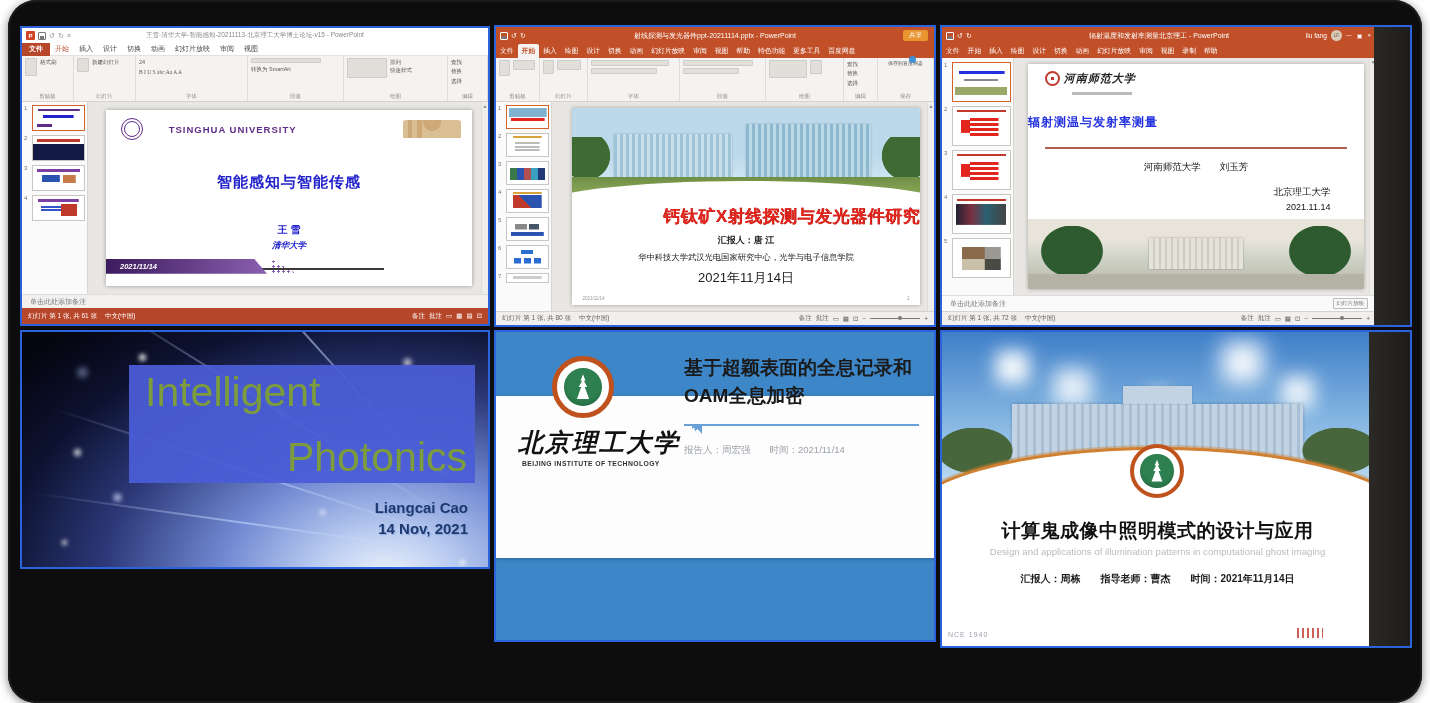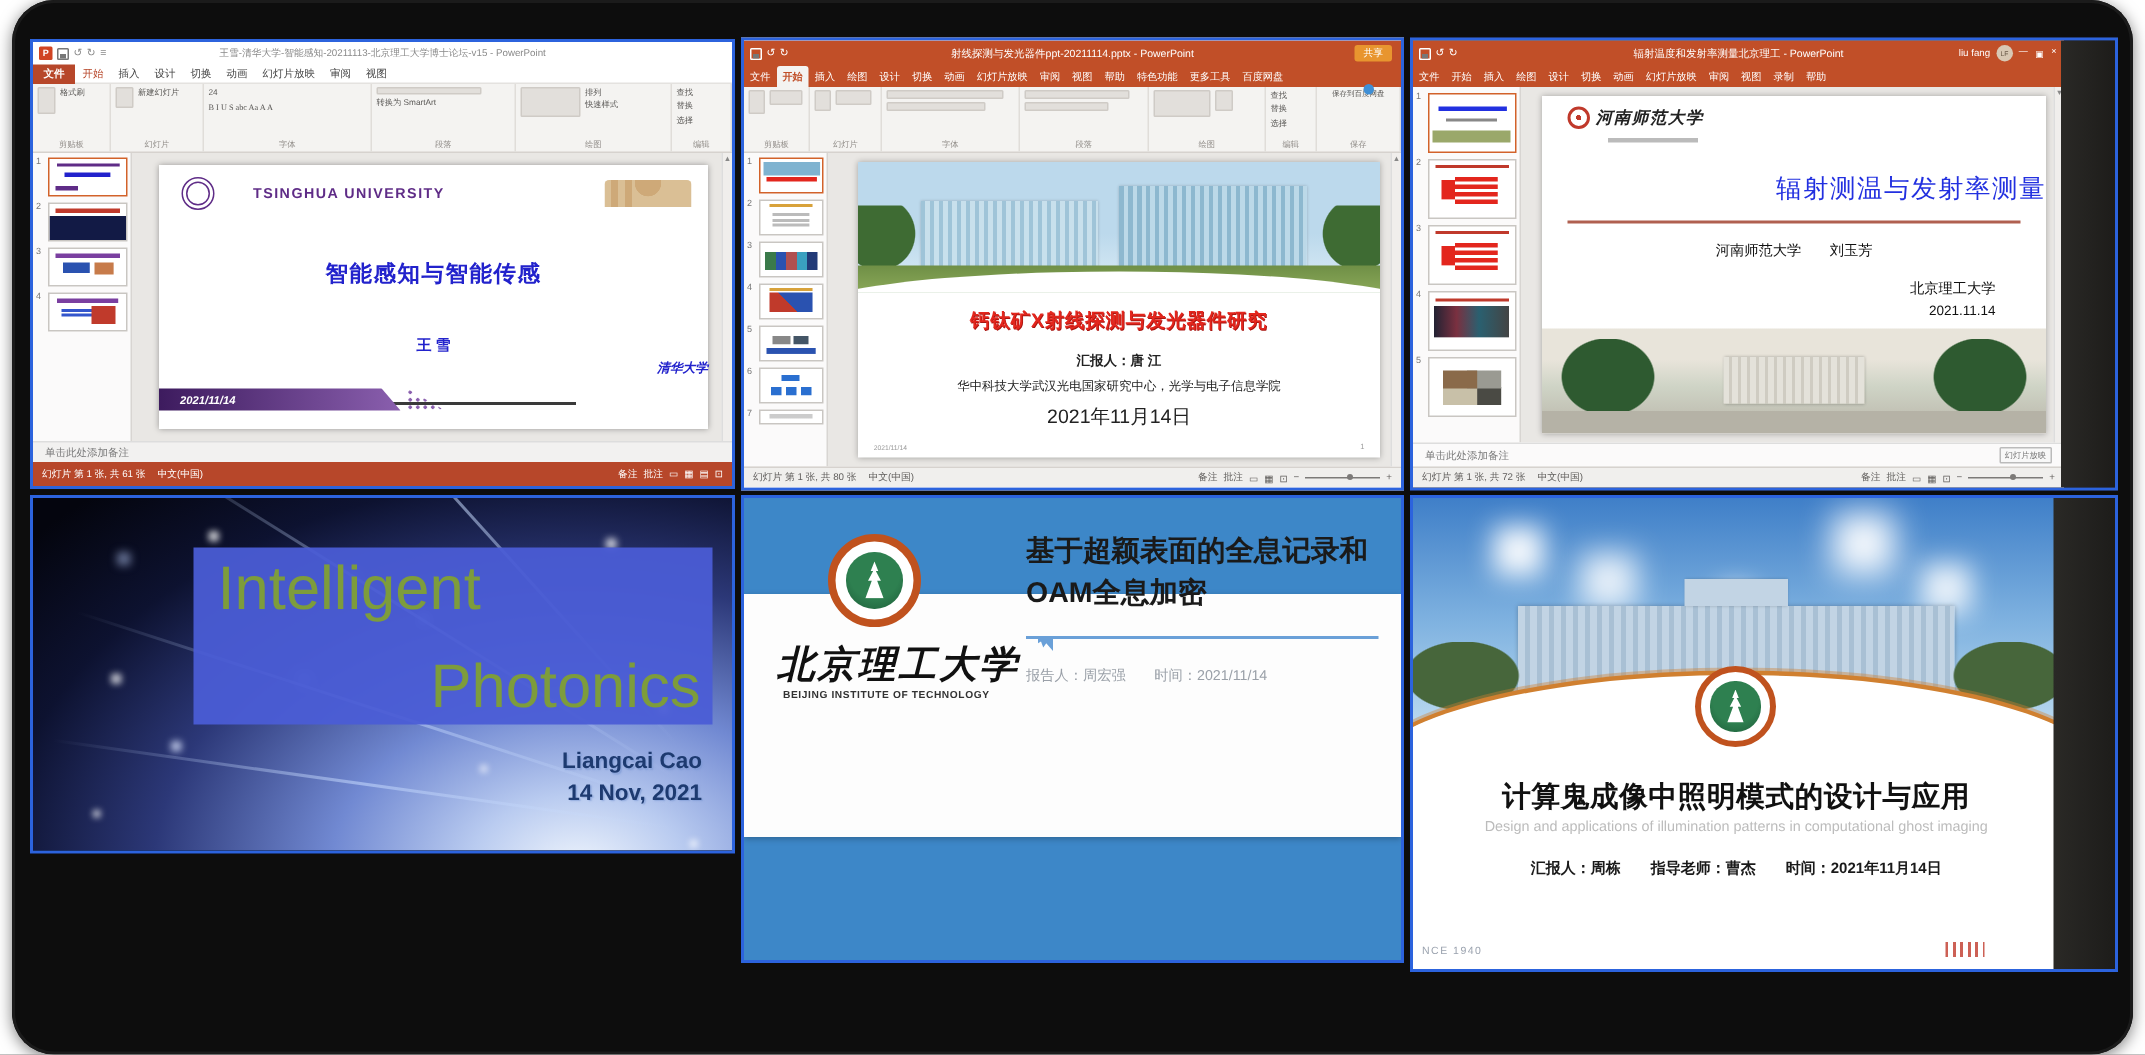--- a/index.html
+++ b/index.html
@@ -63,21 +63,21 @@
 .mtl4{background:linear-gradient(#c03a2b,#c03a2b) 80% 68%/32% 50% no-repeat,linear-gradient(#7a3fa0,#7a3fa0) 45% 12%/80% 3px no-repeat,linear-gradient(#3355cc,#3355cc) 30% 45%/45% 2px no-repeat,linear-gradient(#3355cc,#3355cc) 30% 60%/45% 2px no-repeat,#fff;}
 .tlslide{position:absolute;left:18px;top:8px;right:16px;bottom:8px;background:#fff;box-shadow:0 0 4px rgba(0,0,0,.35);}
 .tl-head{position:absolute;left:4%;top:4%;right:3%;height:14%;display:flex;align-items:center;}
 .tl-logo{width:22px;height:22px;border:1.5px solid #5f2c87;border-radius:50%;position:relative;flex:0 0 auto;}
 .tl-logo::after{content:"";position:absolute;inset:2px;border:1px solid #5f2c87;border-radius:50%;}
 .tl-univ{font-size:9.5px;font-weight:bold;color:#5f2c87;letter-spacing:1px;margin-left:26px;}
 .tl-rule{position:absolute;left:14%;right:24%;top:90%;height:1.5px;background:#3a3a3a;}
 .tl-bldg{margin-left:auto;width:58px;height:18px;background:radial-gradient(circle at 50% 12%,#c9a06a 0 26%,transparent 27%),linear-gradient(90deg,#d7b98a 0 8%,#c9a06a 8% 16%,#d7b98a 16% 24%,#c9a06a 24% 32%,#d7b98a 32% 100%);border-radius:3px 3px 0 0;opacity:.9;}
 .tl-title{position:absolute;left:0;right:0;top:36%;text-align:center;font-size:15px;font-weight:bold;color:#2222cc;letter-spacing:1px;}
 .tl-speaker{position:absolute;left:0;right:0;top:64%;text-align:center;font-size:10px;font-weight:bold;color:#2222cc;font-family:Liberation Sans, sans-serif;}
-.tl-aff{position:absolute;left:0;right:0;top:74%;text-align:right;font-size:8.5px;font-style:italic;font-weight:bold;color:#2222cc;font-family:Liberation Serif, serif;}
+.tl-aff{position:absolute;left:0;right:0;top:74%;text-align:center;font-size:8.5px;font-style:italic;font-weight:bold;color:#2222cc;font-family:Liberation Serif, serif;}
 .tl-banner{position:absolute;left:0;bottom:7%;width:44%;height:15px;background:linear-gradient(90deg,#3d1b5e,#8a5fae);clip-path:polygon(0 0,92% 0,100% 100%,0 100%);display:flex;align-items:center;}
 .tl-banner span{color:#fff;font-size:7.5px;font-weight:bold;font-style:italic;padding-left:14px;}
 .tl-dots{position:absolute;left:45%;bottom:7%;width:26px;height:15px;background:radial-gradient(circle,#8a5fae 1px,transparent 1.2px) 0 0/5px 5px;clip-path:polygon(0 0,100% 100%,0 100%);}
 
 
 .orangebar{background:#c14f28;color:#f3d8cc;}
 .orangebar .wtitle{color:#fff;font-size:7px;}
 .orangetabs span{color:#fff;}
 #tile-tm .titlebar{height:17px;}
 #tile-tm .tabs{height:14px;background:#c14f28;}
@@ -97,21 +97,21 @@
 .mtm5{background:linear-gradient(#888,#888) 28% 35%/30% 25% no-repeat,linear-gradient(#456,#456) 70% 35%/25% 25% no-repeat,linear-gradient(#2a52b0,#2a52b0) 50% 78%/80% 18% no-repeat,#fff;}
 .mtm6{background:linear-gradient(#2a6fd0,#2a6fd0) 20% 70%/18% 25% no-repeat,linear-gradient(#2a6fd0,#2a6fd0) 50% 70%/18% 25% no-repeat,linear-gradient(#2a6fd0,#2a6fd0) 80% 70%/18% 25% no-repeat,linear-gradient(#2a6fd0,#2a6fd0) 50% 25%/30% 20% no-repeat,#fff;}
 .mtm7{background:linear-gradient(#ccc,#ccc) 50% 30%/70% 3px no-repeat,#fff;}
 .tmslide{position:absolute;left:20px;top:6px;right:14px;bottom:6px;background:#fff;box-shadow:0 0 4px rgba(0,0,0,.3);overflow:hidden;}
 .tm-photo{position:absolute;left:0;top:0;right:0;height:44%;background:linear-gradient(180deg,#bcd9ec 0 55%,#dcedf6 100%);overflow:hidden;}
 .tm-b1{position:absolute;left:12%;bottom:18%;width:34%;height:52%;background:repeating-linear-gradient(90deg,#9fc4d8 0 3px,#c8e0ec 3px 6px);box-shadow:0 0 2px rgba(0,0,0,.2);}
 .tm-b2{position:absolute;left:50%;bottom:18%;width:36%;height:64%;background:repeating-linear-gradient(90deg,#8db8cf 0 3px,#bcd9e8 3px 6px);box-shadow:0 0 2px rgba(0,0,0,.2);}
 .tm-tree{position:absolute;width:16%;height:55%;bottom:12%;background:radial-gradient(ellipse at 50% 40%,#3e6b33 0 60%,transparent 62%);}
 .tm-grass{position:absolute;left:0;right:0;bottom:0;height:20%;background:linear-gradient(180deg,#6f8f46,#8aa858);}
 .tm-swoosh{position:absolute;left:-10%;right:-10%;bottom:-14%;height:30%;background:#fff;border-radius:50% 50% 0 0/100% 100% 0 0;}
-.tm-title{position:absolute;left:0;right:0;top:49%;text-align:center;font-size:13px;font-weight:bold;color:#e3261d;letter-spacing:.5px;text-shadow:.4px .4px 0 #a81510;}
+.tm-title{position:absolute;left:0;right:0;top:49%;text-align:right;font-size:17px;font-weight:bold;color:#e3261d;letter-spacing:.5px;text-shadow:.4px .4px 0 #a81510;}
 .tm-presenter{position:absolute;left:0;right:0;top:64%;text-align:center;font-size:9px;font-weight:bold;color:#222;}
 .tm-aff{position:absolute;left:0;right:0;top:73%;text-align:center;font-size:8.3px;color:#222;font-family:Liberation Serif, serif;}
 .tm-date{position:absolute;left:0;right:0;top:81.5%;text-align:center;font-size:13px;color:#222;}
 .tm-fdate{position:absolute;left:3%;bottom:2%;font-size:4.5px;color:#999;}
 .tm-fpage{position:absolute;right:3%;bottom:2%;font-size:5px;color:#999;}
 
 #tile-tr .winwrap{position:absolute;left:0;top:0;width:434px;height:100%;background:#fff;}
 #tile-tr .titlebar{height:17px;}
 #tile-tr .tabs{height:14px;background:#c14f28;}
 #tile-tr .tabs span{padding:2px 4px;font-size:6.8px;}
@@ -125,21 +125,21 @@
 .mtr1{background:linear-gradient(#2230e0,#2230e0) 50% 22%/80% 3px no-repeat,linear-gradient(#9aa86a,#9aa86a) 50% 82%/92% 22% no-repeat,linear-gradient(#888,#888) 50% 45%/60% 2px no-repeat,#fff;}
 .mtr23{background:linear-gradient(#e3261d,#e3261d) 16% 52%/16% 34% no-repeat,linear-gradient(#e3261d,#e3261d) 60% 30%/50% 3px no-repeat,linear-gradient(#e3261d,#e3261d) 60% 45%/50% 3px no-repeat,linear-gradient(#e3261d,#e3261d) 60% 60%/50% 3px no-repeat,linear-gradient(#e3261d,#e3261d) 60% 75%/50% 3px no-repeat,linear-gradient(#c0392b,#c0392b) 50% 8%/86% 2px no-repeat,#fff;}
 .mtr4{background:linear-gradient(90deg,#223,#7a3040 30%,#2a6070 60%,#444) 50% 55%/88% 55% no-repeat,linear-gradient(#c0392b,#c0392b) 50% 10%/86% 2px no-repeat,#fff;}
 .mtr5{background:linear-gradient(#8a6a4a,#8a6a4a) 27% 32%/40% 32% no-repeat,linear-gradient(#9a9a92,#9a9a92) 73% 32%/40% 32% no-repeat,linear-gradient(#c8c0a8,#c8c0a8) 27% 74%/40% 32% no-repeat,linear-gradient(#4a4a44,#4a4a44) 73% 74%/40% 32% no-repeat,#fff;}
 .trslide{position:absolute;left:14px;top:6px;right:12px;bottom:6px;background:#fff;box-shadow:0 0 4px rgba(0,0,0,.3);overflow:hidden;}
 .tr-logorow{position:absolute;left:5%;top:3%;display:flex;align-items:center;gap:4px;}
 .tr-emblem{width:15px;height:15px;border:2px solid #c0392b;border-radius:50%;position:relative;}
 .tr-emblem::after{content:"";position:absolute;inset:2px;background:radial-gradient(circle,#c0392b 0 35%,transparent 36%);}
 .tr-univname{font-size:11px;font-weight:bold;font-style:italic;color:#222;font-family:"Liberation Serif",serif;letter-spacing:1px;}
 .tr-univsub{position:absolute;left:13%;top:12.5%;width:60px;height:2.5px;background:#bbb;}
-.tr-title{position:absolute;left:0;right:0;top:22%;text-align:right;font-size:17px;font-weight:normal;color:#2230e0;letter-spacing:1px;}
+.tr-title{position:absolute;left:0;right:0;top:22%;text-align:left;font-size:12px;font-weight:bold;color:#2230e0;letter-spacing:1px;}
 .tr-line{position:absolute;left:5%;right:5%;top:37%;height:1.5px;background:#b06050;}
 .tr-names{position:absolute;left:0;right:0;top:43%;text-align:center;font-size:9.5px;color:#111;}
 .tr-aff2{position:absolute;right:10%;top:54%;font-size:9.5px;color:#111;}
 .tr-date2{position:absolute;right:10%;top:61.5%;font-size:9px;color:#111;}
 .tr-photo{position:absolute;left:0;right:0;bottom:0;height:31%;background:linear-gradient(180deg,#e8e4da 0 30%,#cfd4c6 55%,#b8b4a8 100%);overflow:hidden;}
 .tr-ptree{position:absolute;bottom:10%;width:22%;height:80%;background:radial-gradient(ellipse at 50% 45%,#2e5a30 0 58%,transparent 60%);}
 .tr-pbldg{position:absolute;left:36%;right:36%;bottom:28%;height:45%;background:repeating-linear-gradient(90deg,#e4e2da 0 4px,#cfccc2 4px 6px);box-shadow:0 0 2px rgba(0,0,0,.3);}
 .tr-pplaza{position:absolute;left:0;right:0;bottom:0;height:22%;background:#b5b2a6;}
 .ssbtn{margin-left:auto;border:1px solid #bbb;background:#f8f8f8;color:#777;font-size:5.5px;padding:1px 3px;border-radius:1px;}
 .trfiller{position:absolute;right:0;top:0;width:36px;height:100%;background:linear-gradient(90deg,#2a2926,#1d1c1a);}

